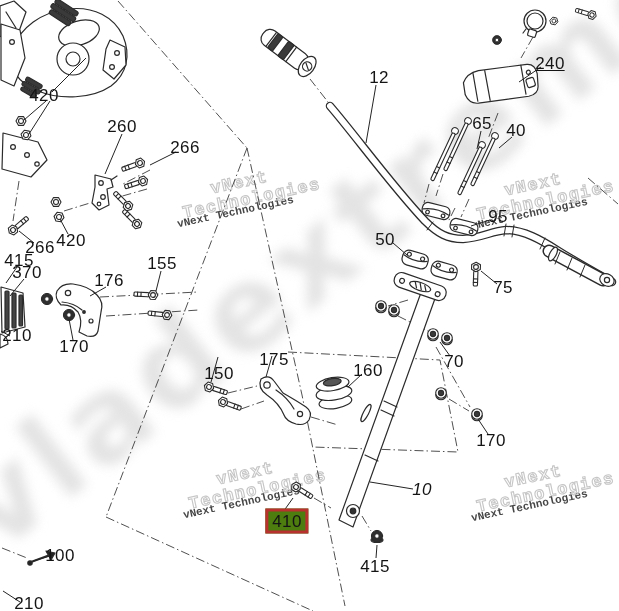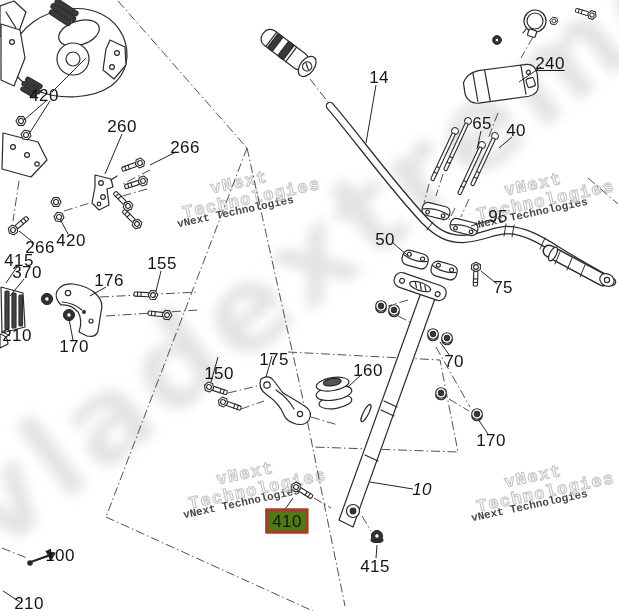--- a/index.html
+++ b/index.html
@@ -407,21 +407,21 @@
       <div class="callout" style="left: 71px; top: 241px;">420</div>
       <div class="callout" style="left: 19px; top: 261px;">415</div>
       <div class="callout" style="left: 27px; top: 273px;">370</div>
       <div class="callout" style="left: 17px; top: 336px;">210</div>
       <div class="callout" style="left: 109px; top: 281px;">176</div>
       <div class="callout" style="left: 162px; top: 264px;">155</div>
       <div class="callout" style="left: 74px; top: 347px;">170</div>
       <div class="callout" style="left: 219px; top: 351px; margin-top: 23px;">150</div>
       <div class="callout" style="left: 274px; top: 360px;">175</div>
       <div class="callout" style="left: 368px; top: 371px;">160</div>
-      <div class="callout" style="left: 379px; top: 78px;">14</div>
+      <div class="callout" style="left: 379px; top: 78px;">12</div>
       <div class="callout" style="left: 550px; top: 64px; text-decoration: underline;">240</div>
       <div class="callout" style="left: 482px; top: 124px;">65</div>
       <div class="callout" style="left: 516px; top: 131px;">40</div>
       <div class="callout" style="left: 498px; top: 217px;">95</div>
       <div class="callout" style="left: 385px; top: 240px;">50</div>
       <div class="callout" style="left: 503px; top: 288px;">75</div>
       <div class="callout" style="left: 454px; top: 362px;">70</div>
       <div class="callout" style="left: 491px; top: 441px;">170</div>
       <div class="callout" style="left: 422px; top: 490px; font-style: italic;">10</div>
       <div class="callout boxed" style="left: 287px; top: 521px; border-color: rgb(184, 50, 48);">410</div>

